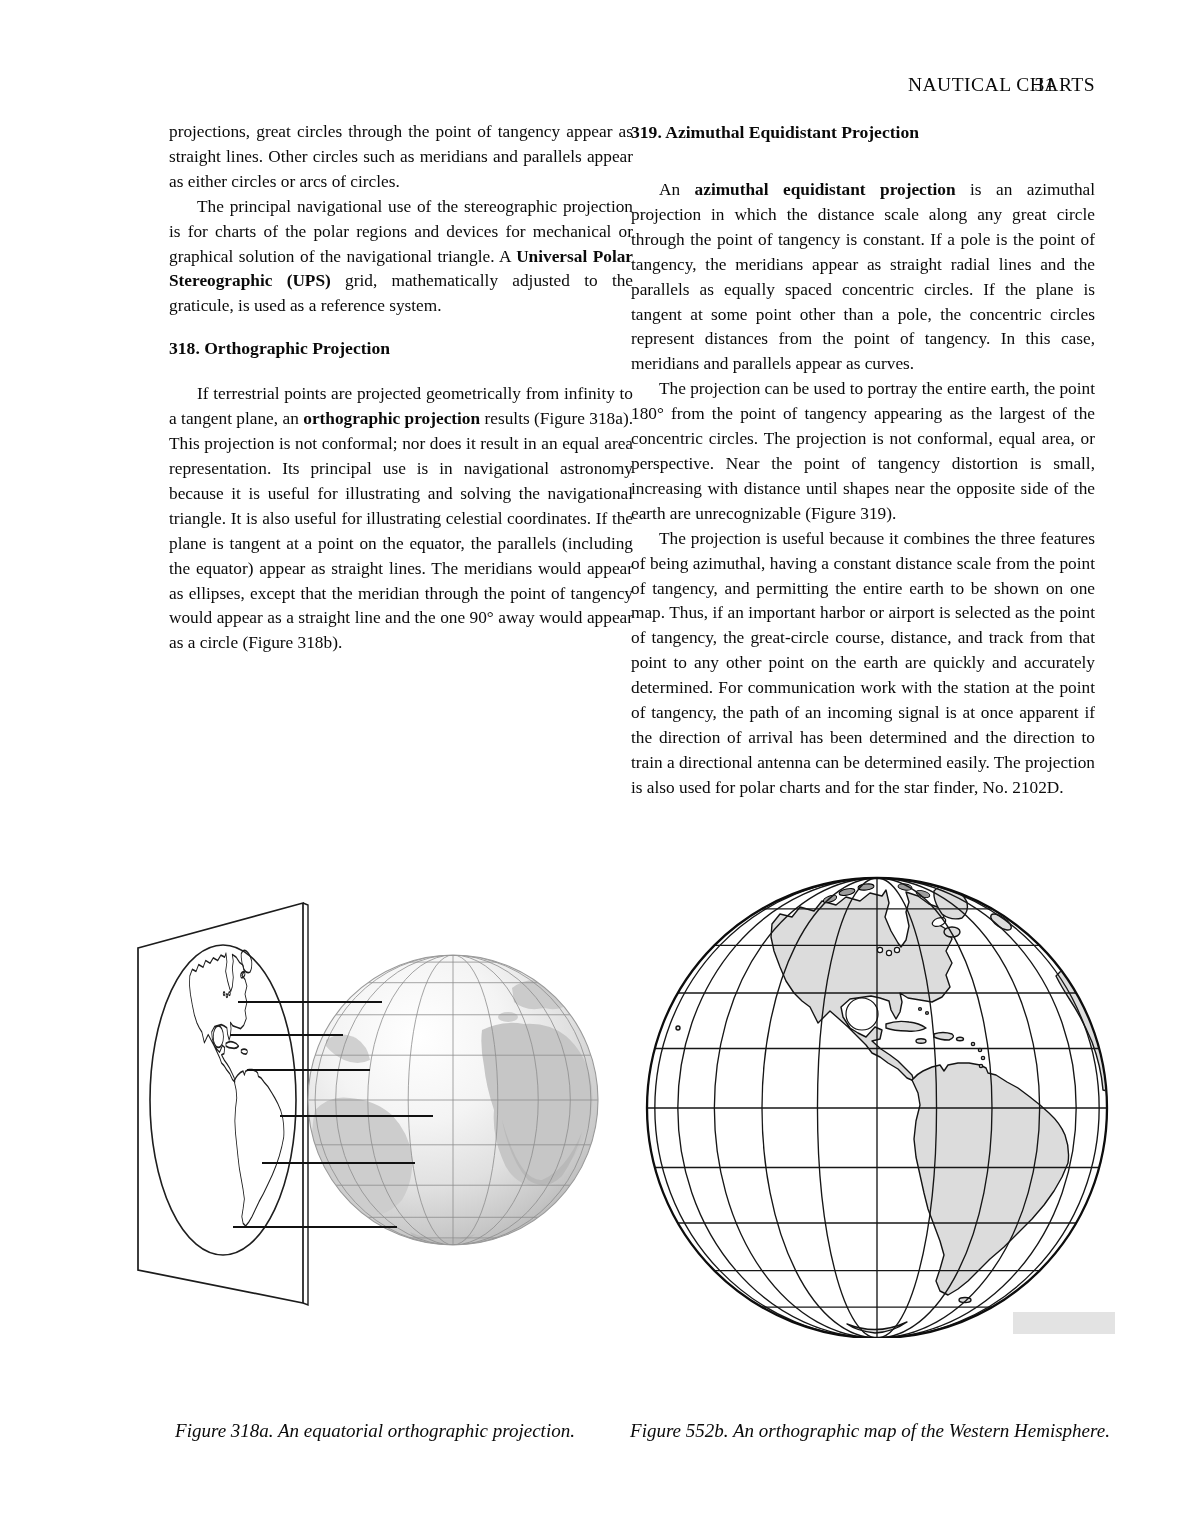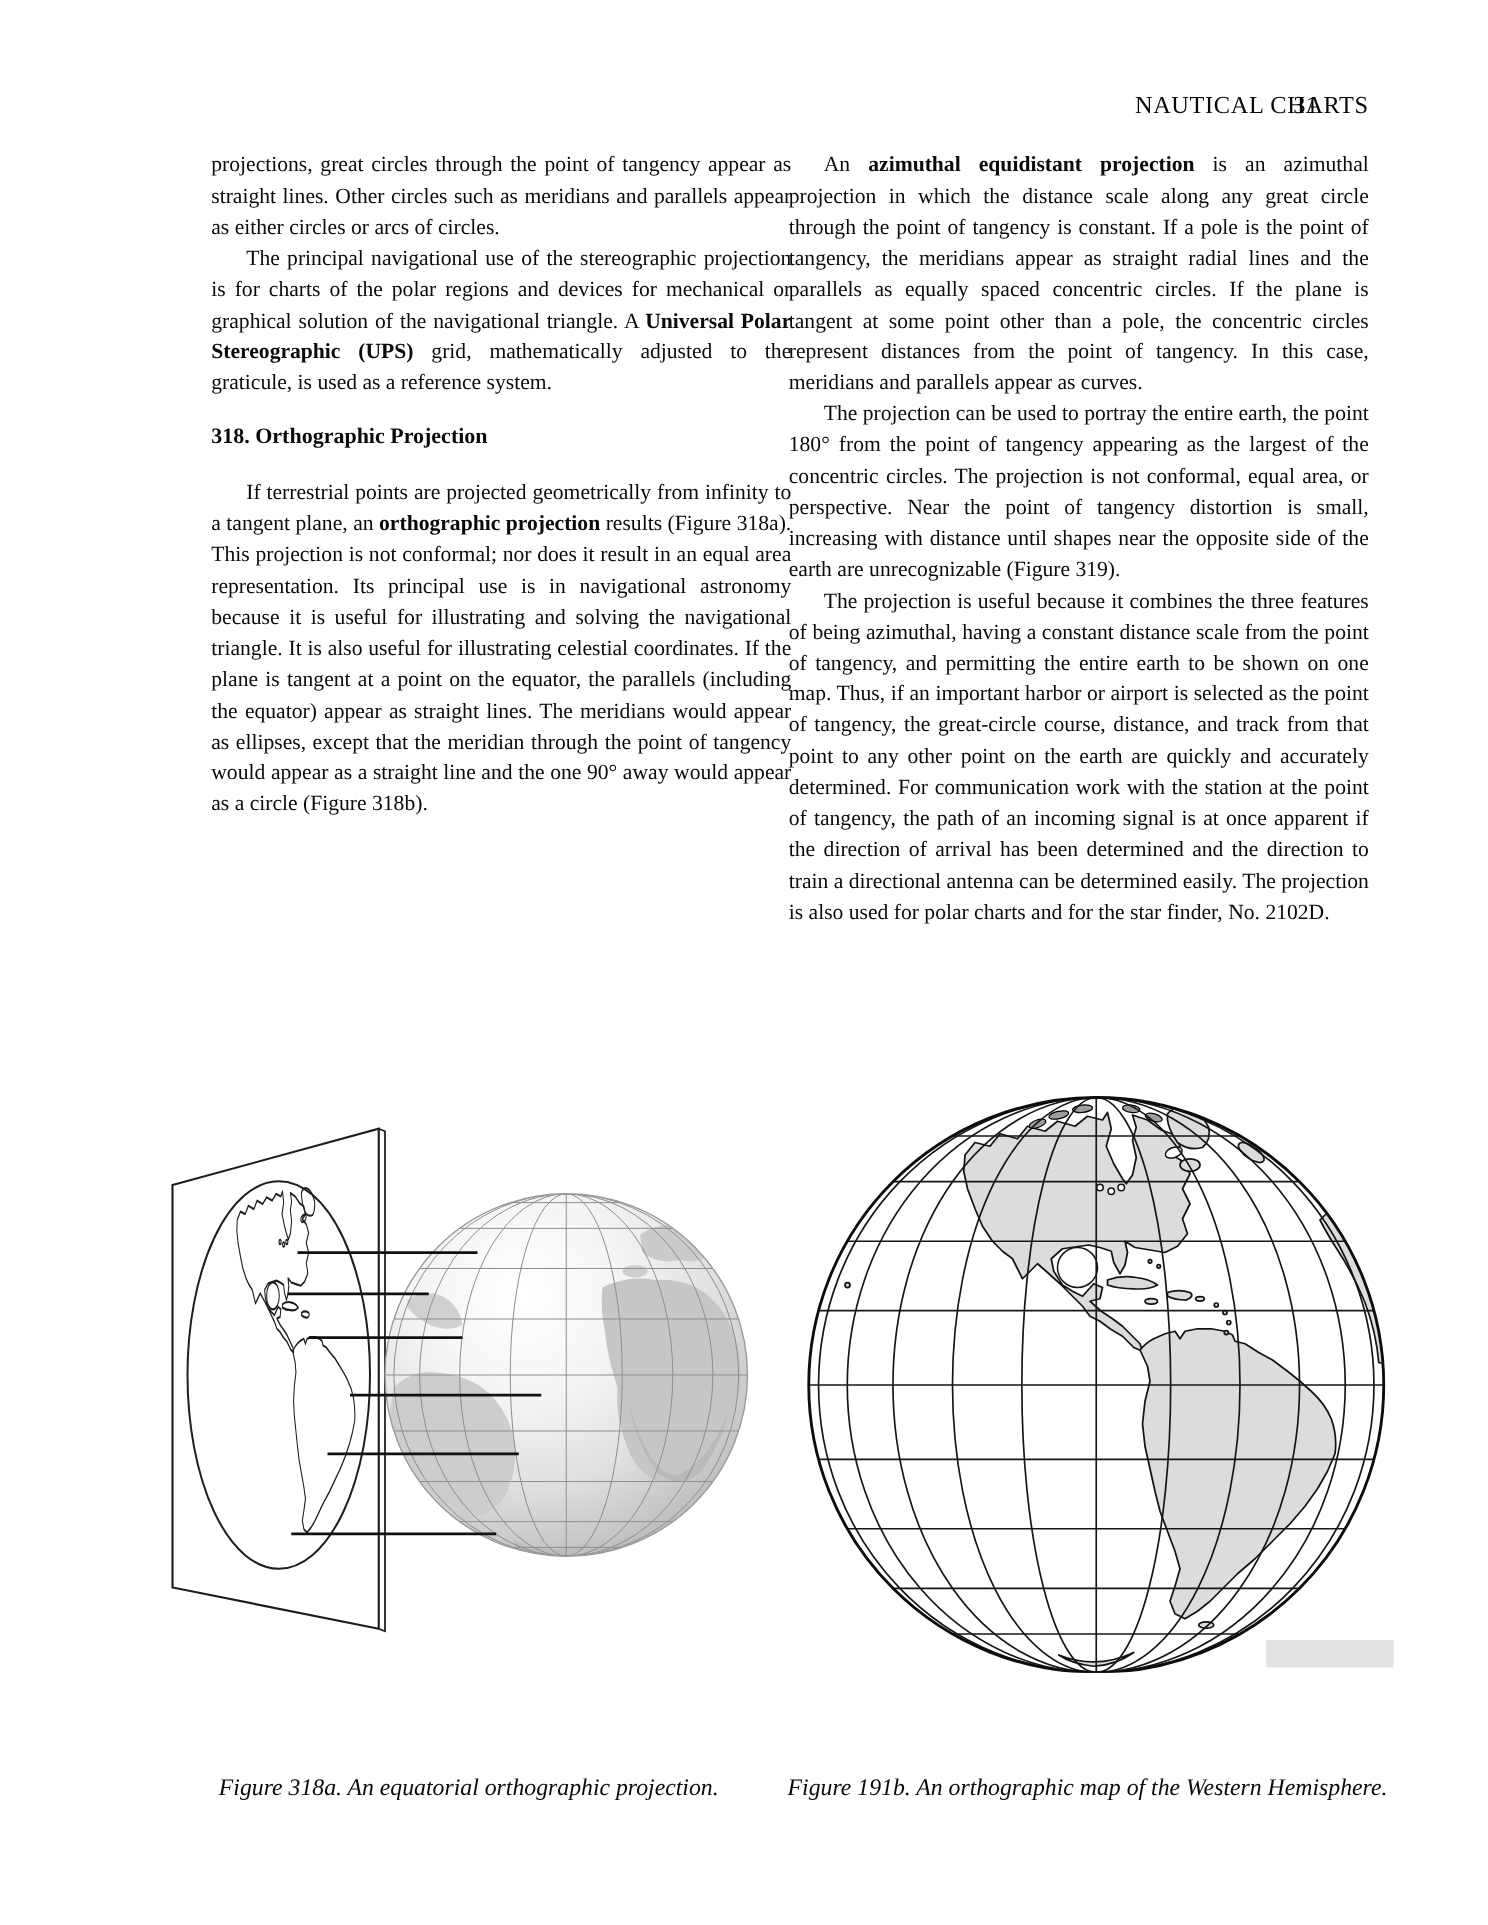--- a/index.html
+++ b/index.html
@@ -49,20 +49,21 @@
 </div>
 
 <div class="col col-left">
   <p class="body">projections, great circles through the point of tangency appear as straight lines. Other circles such as meridians and parallels appear as either circles or arcs of circles.</p>
   <p class="body ind"><span>The principal navigational use of the stereographic projection is for charts of the polar regions and devices for mechanical or graphical solution of the navigational triangle. A </span><b>Universal Polar Stereographic (UPS)</b><span> grid, mathematically adjusted to the graticule, is used as a reference system.</span></p>
   <h3 class="sec">318. Orthographic Projection</h3>
   <p class="body ind"><span>If terrestrial points are projected geometrically from infinity to a tangent plane, an </span><b>orthographic projection</b><span> results (Figure 318a). This projection is not conformal; nor does it result in an equal area representation. Its principal use is in navigational astronomy because it is useful for illustrating and solving the navigational triangle. It is also useful for illustrating celestial coordinates. If the plane is tangent at a point on the equator, the parallels (including the equator) appear as straight lines. The meridians would appear as ellipses, except that the meridian through the point of tangency would appear as a straight line and the one 90° away would appear as a circle (Figure 318b).</span></p>
 </div>
 
 <div class="col col-right">
+  <h3 class="sec first">319. Azimuthal Equidistant Projection</h3>
   <p class="body ind"><span>An </span><b>azimuthal equidistant projection</b><span> is an azimuthal projection in which the distance scale along any great circle through the point of tangency is constant. If a pole is the point of tangency, the meridians appear as straight radial lines and the parallels as equally spaced concentric circles. If the plane is tangent at some point other than a pole, the concentric circles represent distances from the point of tangency. In this case, meridians and parallels appear as curves.</span></p>
   <p class="body ind">The projection can be used to portray the entire earth, the point 180° from the point of tangency appearing as the largest of the concentric circles. The projection is not conformal, equal area, or perspective. Near the point of tangency distortion is small, increasing with distance until shapes near the opposite side of the earth are unrecognizable (Figure 319).</p>
   <p class="body ind">The projection is useful because it combines the three features of being azimuthal, having a constant distance scale from the point of tangency, and permitting the entire earth to be shown on one map. Thus, if an important harbor or airport is selected as the point of tangency, the great-circle course, distance, and track from that point to any other point on the earth are quickly and accurately determined. For communication work with the station at the point of tangency, the path of an incoming signal is at once apparent if the direction of arrival has been determined and the direction to train a directional antenna can be determined easily. The projection is also used for polar charts and for the star finder, No. 2102D.</p>
 </div>
 
 <div class="fig fig-a">
 <svg width="490" height="470" viewBox="0 0 490 470">
   <defs>
     <radialGradient id="sg" cx="38%" cy="28%" r="85%">
       <stop offset="0" stop-color="#ffffff"></stop>
@@ -204,13 +205,13 @@
         <ellipse cx="242" cy="248" rx="199.18584287042088" ry="230"></ellipse>
         <ellipse cx="242" cy="248" rx="222.16294004648572" ry="230"></ellipse>
         <line x1="242" y1="18" x2="242" y2="478"></line>
       </g>
   <circle cx="242" cy="248" r="230" fill="none" stroke="#0d0d0d" stroke-width="2.3"></circle>
   <rect x="378" y="452" width="102" height="22" fill="#e3e3e3"></rect>
 </svg>
 </div>
 
 <div class="caption caption-a">Figure 318a. An equatorial orthographic projection.</div>
-<div class="caption caption-b">Figure 191b. An orthographic map of the Western Hemisphere.</div>
+<div class="caption caption-b">Figure 552b. An orthographic map of the Western Hemisphere.</div>
 
 </body></html>

